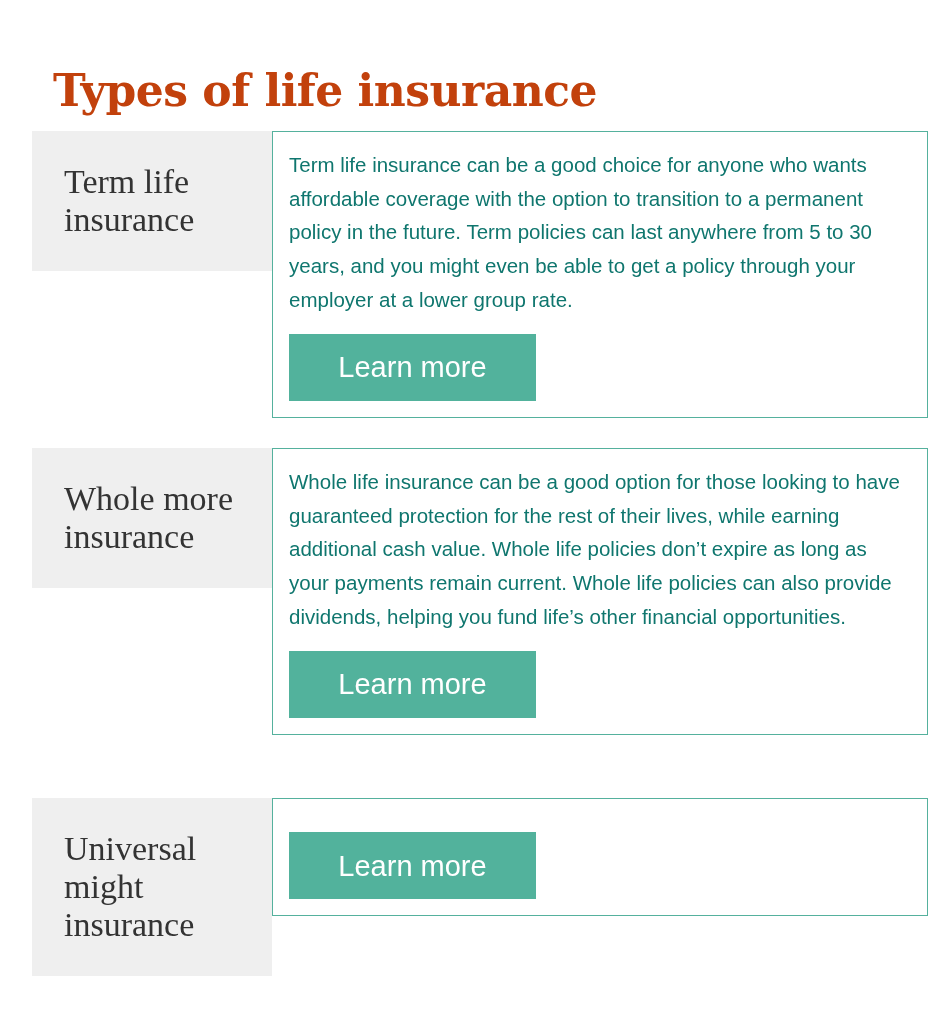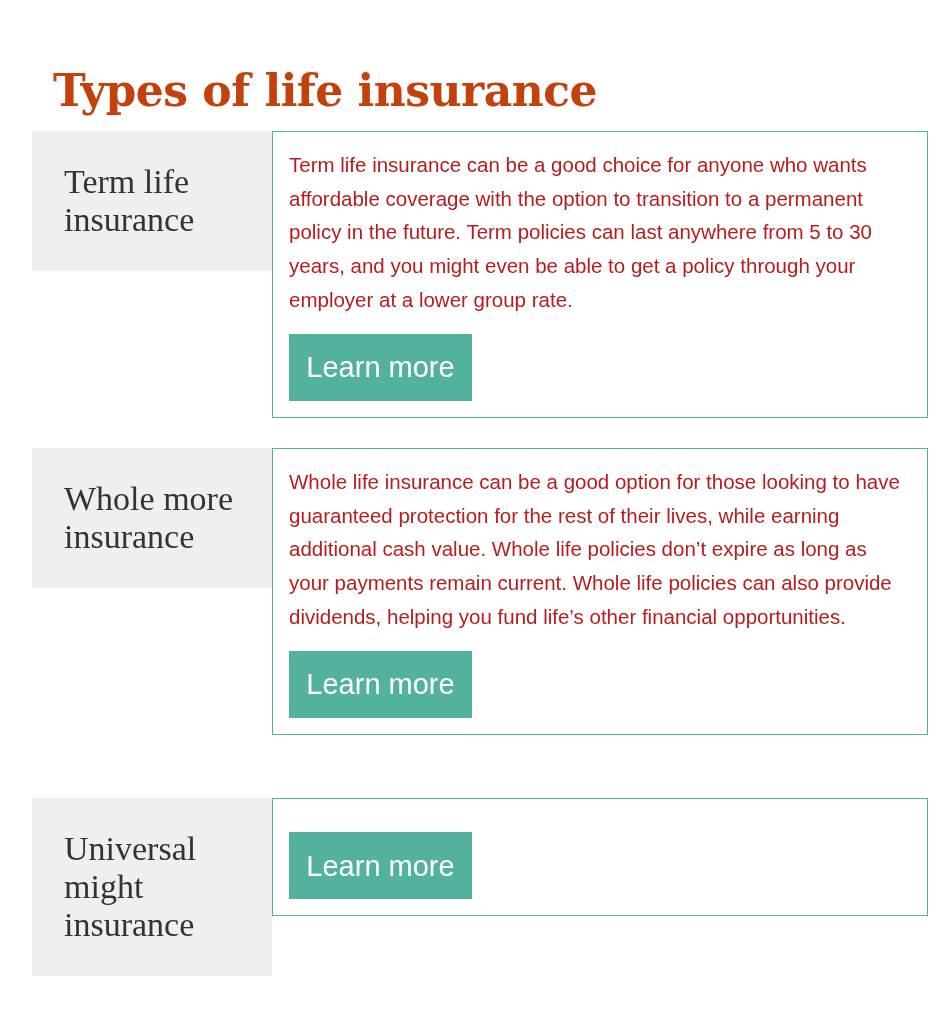--- a/index.html
+++ b/index.html
@@ -18,25 +18,25 @@
     font-size: 34px; line-height: 38px; color: #333333;
   }
   .card {
     position: absolute; left: 240px; top: 0; width: 622px;
     border: 1px solid #55b19d; background: #ffffff;
     padding: 16px 16px 16px 16px;
   }
   .card-text {
     margin: 0;
     font-family: "Liberation Sans", "DejaVu Sans", sans-serif;
-    font-size: 20.5px; line-height: 33.7px; color: #b91c1c;
+    font-size: 20.5px; line-height: 33.7px; color: #0f766e;
   }
   .learn-btn {
     display: inline-block; margin-top: 17px;
-    width: 183px; height: 67px; line-height: 64px;
+    width: 247px; height: 67px; line-height: 64px;
     background: #52b29c; color: #ffffff; text-align: center;
     font-family: "Liberation Sans", "DejaVu Sans", sans-serif;
     font-size: 29px; border: none; cursor: pointer; padding: 0;
   }
 </style>
 </head>
 <body>
 
 <h1 class="title">Types of life insurance</h1>
 

